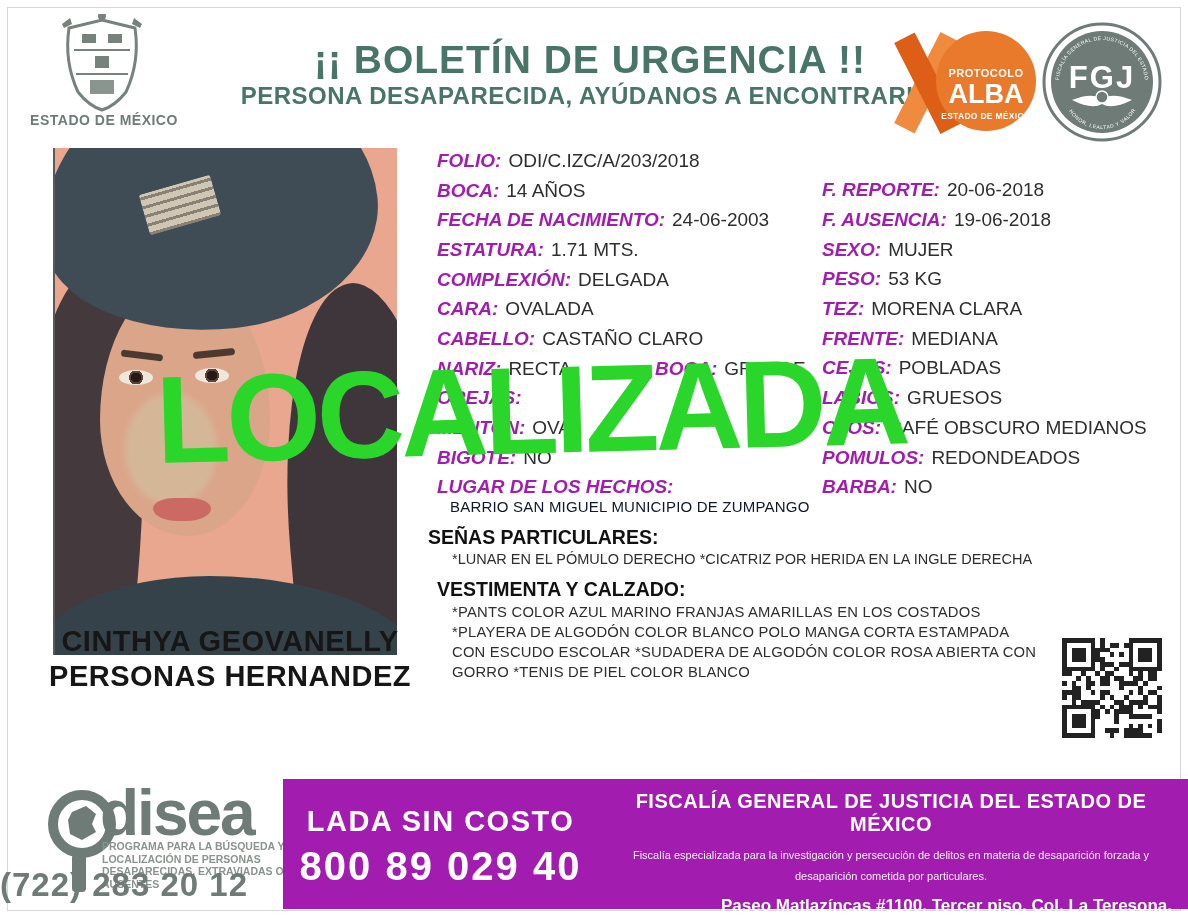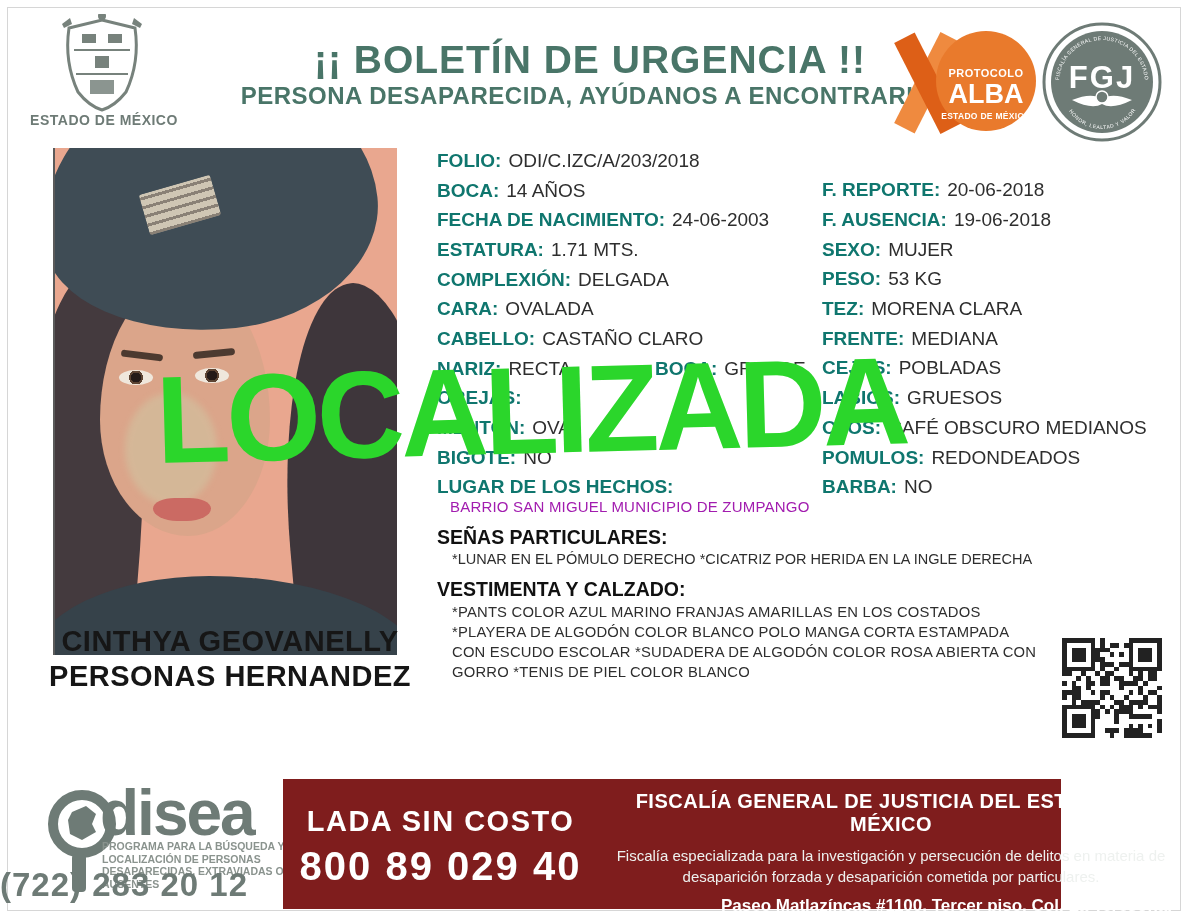--- a/index.html
+++ b/index.html
@@ -52,48 +52,48 @@
 
   .person-name{position:absolute;left:28px;top:624px;width:404px;text-align:center;
                font-size:29px;font-weight:bold;letter-spacing:.5px;line-height:35px;color:#161616;}
 
   
   .fields{position:absolute;display:flex;flex-direction:column;}
   .fields-left{left:437px;top:146px;}
   .fields-right{left:822px;top:175.5px;}
   .field-row{position:relative;height:29.7px;display:flex;align-items:center;
              font-size:19px;white-space:nowrap;}
-  .lbl{font-weight:bold;color:#0f766e;margin-right:7px;}
+  .lbl{font-weight:bold;color:#a21caf;margin-right:7px;font-style:italic;}
   .val{color:#2e2e2e;}
   .pair2{position:absolute;left:218px;display:flex;}
-  .lugar-sub{position:absolute;left:450px;top:498px;font-size:15px;color:#a21caf;letter-spacing:.2px;}
+  .lugar-sub{position:absolute;left:450px;top:498px;font-size:15px;color:#0f172a;letter-spacing:.2px;}
   .sec-title{position:absolute;font-size:19.5px;font-weight:bold;color:#111;}
-  .senas-title{left:437px;top:526px;text-align:right;}
+  .senas-title{left:428px;top:526px;text-align:right;}
   .senas-text{position:absolute;left:452px;top:551px;width:600px;font-size:14.5px;color:#2e2e2e;}
   .vest-title{left:437px;top:578px;}
   .vest-text{position:absolute;left:452px;top:602px;width:592px;font-size:14.8px;
              line-height:20px;color:#2e2e2e;letter-spacing:.2px;}
 
   
   .watermark{position:absolute;left:156px;top:358px;font-size:124px;font-weight:bold;
              letter-spacing:-4px;line-height:1;color:#2bd62b;white-space:nowrap;
              transform:rotate(-1.5deg) scaleX(.98);transform-origin:left center;z-index:40;}
 
   
   .qr{position:absolute;left:1062px;top:638px;width:100px;height:100px;}
   .qr rect{fill:#222;}
 
   
-  .band{position:absolute;left:283px;top:779px;width:778px;height:130px;background:#7f1d1d;}
+  .band{position:absolute;left:283px;top:779px;width:905px;height:130px;background:#a21caf;}
   .lada{position:absolute;left:0;top:0;width:315px;height:130px;color:#fff;text-align:center;}
   .lada-l1{margin-top:26px;font-size:29px;font-weight:bold;letter-spacing:1.5px;}
   .lada-l2{margin-top:6px;font-size:40px;font-weight:bold;letter-spacing:2px;}
   .fisc{position:absolute;left:325px;top:0;width:566px;height:130px;color:#fff;}
   .fisc-title{margin-top:11px;text-align:center;font-size:20px;font-weight:bold;letter-spacing:.5px;}
-  .fisc-desc{margin-top:9px;text-align:center;font-size:15px;line-height:21px;color:#eef1ef;}
+  .fisc-desc{margin-top:9px;text-align:center;font-size:11px;line-height:21px;color:#eef1ef;}
   .fisc-addr{margin-top:8px;text-align:right;font-size:17px;font-weight:bold;line-height:21px;padding-right:2px;}
 
   .odisea{position:absolute;left:36px;top:788px;width:250px;height:122px;}
   .odisea-glass{position:absolute;left:6px;top:2px;width:96px;height:110px;}
   .odisea-brand{position:absolute;left:64px;top:-12px;font-size:64px;font-weight:bold;
                 color:#6e7b76;letter-spacing:-2px;}
   .odisea-program{position:absolute;left:46px;top:52px;width:240px;font-size:10.5px;
                   font-weight:bold;color:#8a938e;line-height:12.5px;margin-left:20px;}
   .odisea-phone{position:absolute;left:0px;top:866px;width:290px;font-size:33px;font-weight:bold;
                 color:#6e7b76;letter-spacing:1px;}

